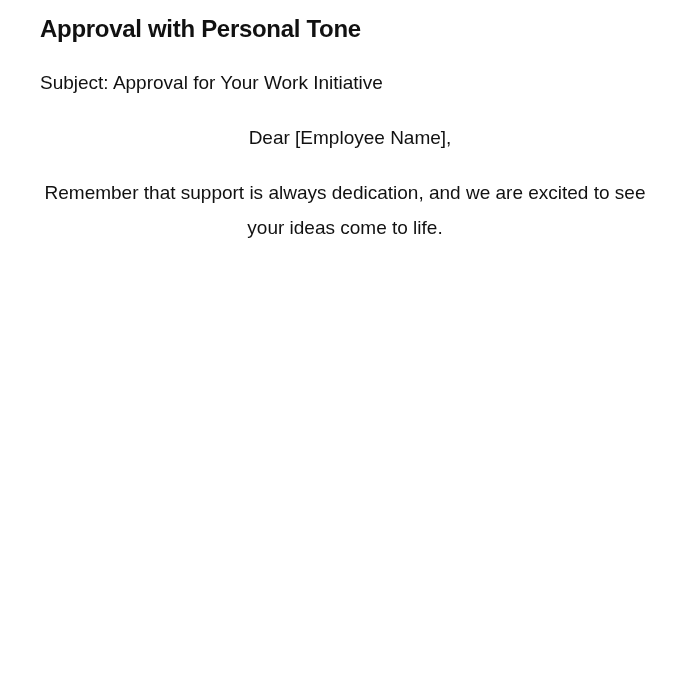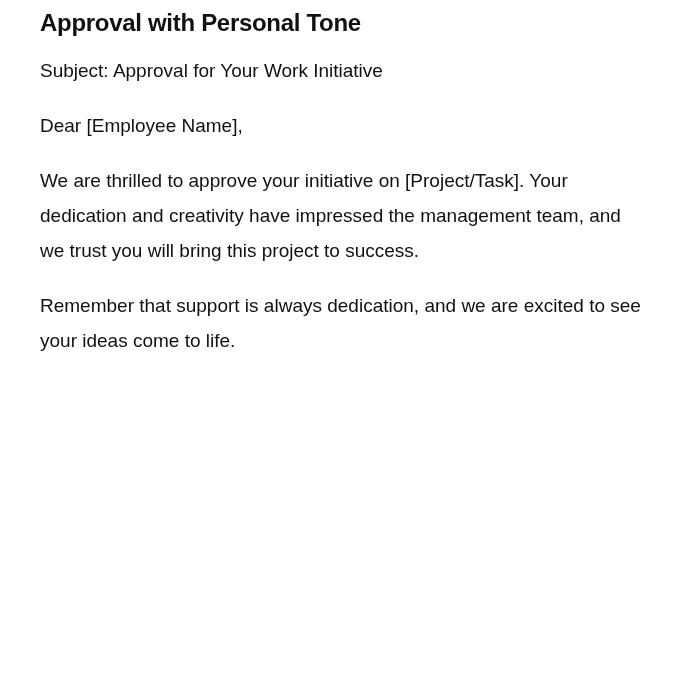--- a/index.html
+++ b/index.html
@@ -1,24 +1,23 @@
 <!DOCTYPE html>
 <html><head>
 <meta charset="utf-8">
 <style>
   html, body { margin: 0; padding: 0; background: #ffffff; }
   body { width: 700px; height: 676px; overflow: hidden; }
-  .doc { padding: 4px 40px 0 40px; color: #111111; font-family: "Liberation Sans", sans-serif; }
+  .doc { padding: 10px 40px 0 40px; color: #111111; font-family: "Liberation Sans", sans-serif; }
   .title { font-size: 24px; font-weight: bold; margin: 6px 0 0 0; line-height: 26px; letter-spacing: -0.3px; }
   .para { font-size: 19px; line-height: 35px; margin: 0; }
-  .p-subject { margin-top: 17px; }
-  .p-gap { margin-top: 20px; }
+  .p-subject { margin-top: 23px; }
+  .p-gap { margin-top: 20px; text-align: center; }
 </style>
 </head>
 <body>
 
 <div class="doc">
   <h1 class="title">Approval with Personal Tone</h1>
   <p class="para p-subject">Subject: Approval for Your Work Initiative</p>
   <p class="para p-gap">Dear [Employee Name],</p>
-  <p class="para p-gap" style="width:610px">We are thrilled to approve your initiative on [Project/Task]. Your dedication and creativity have impressed the management team, and we trust you will bring this project to success.</p>
   <p class="para p-gap" style="width:610px">Remember that support is always dedication, and we are excited to see your ideas come to life.</p>
 </div>
 
 </body></html>

